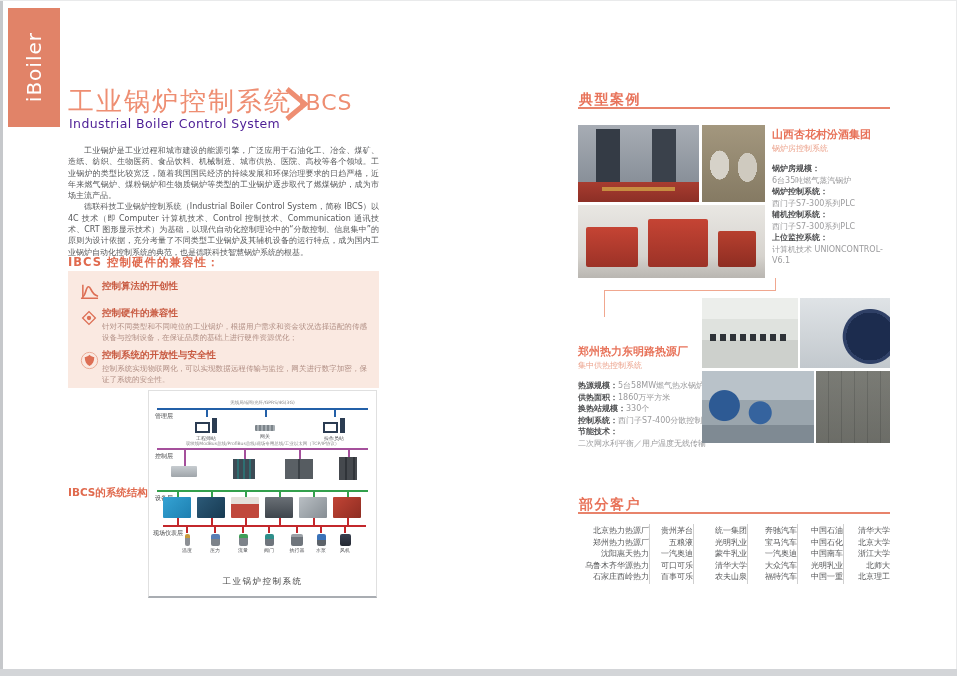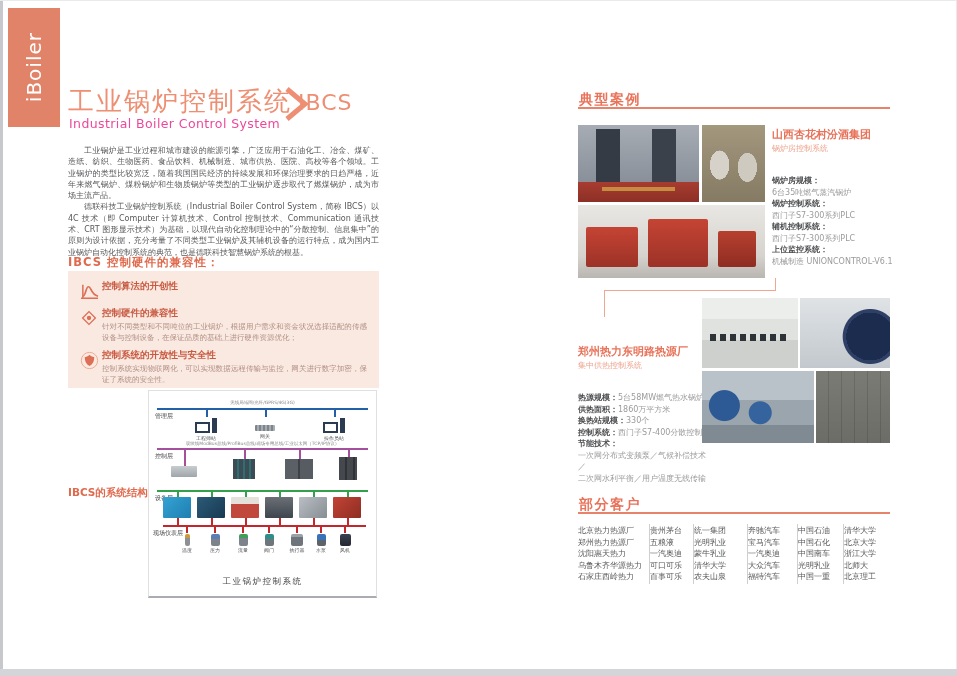--- a/index.html
+++ b/index.html
@@ -16,21 +16,21 @@
   .edge-bottom{left:0;top:669px;width:957px;height:7px;background:#d3d5d8;}
 
   
   .tab{left:8px;top:8px;width:52px;height:119px;background:#E18368;display:flex;align-items:center;justify-content:center;}
   .tab span{writing-mode:vertical-rl;transform:rotate(180deg);color:#fff;font-size:20px;letter-spacing:1px;}
 
   
   .page-title{left:68px;top:84px;color:#EE8E72;font-size:26px;letter-spacing:2px;white-space:nowrap;}
   .page-title .abbr{font-size:22px;letter-spacing:1px;margin-left:6px;}
   .title-chevron{left:284px;top:85px;}
-  .subtitle{left:69px;top:116px;font-size:12.5px;color:#ec4899;letter-spacing:0.4px;}
+  .subtitle{left:69px;top:116px;font-size:12.5px;color:#4c1d95;letter-spacing:0.4px;}
 
   
   .intro{left:68px;top:145px;width:311px;font-size:8px;line-height:11.3px;color:#57585A;text-align:justify;}
   .intro p{margin:0;text-indent:2em;}
 
   
   .feat-heading{left:68px;top:255px;font-size:11.5px;font-weight:bold;color:#E06A4E;letter-spacing:1px;}
   .features{left:68px;top:271px;width:311px;height:117px;background:#FAE9E1;box-sizing:border-box;padding:9px 12px 4px 8px;}
   .feat{display:flex;margin-bottom:6px;}
   .feat-icon{flex:0 0 26px;display:flex;justify-content:center;align-items:flex-start;padding-top:2px;}
@@ -129,34 +129,34 @@
                linear-gradient(#b9c2c9 0 40%,#9aa5ad 40% 75%,#7f8a93 75%);}
   .ph-cab{left:816px;top:371px;width:74px;height:72px;
     background:repeating-linear-gradient(90deg,#9ba1a4 0 12px,#878d90 12px 13px),
                linear-gradient(#c9c3b6,#b1aca0);background-blend-mode:multiply;}
 
   .case-text{width:124px;}
   .ct1{left:772px;top:127px;}
   .ct2{left:578px;top:344px;width:130px;}
   .case-title{font-size:11px;font-weight:bold;color:#E8735A;white-space:nowrap;}
   .case-sub{font-size:8px;color:#ECA38D;margin-top:1px;}
-  .case-details{margin-top:21px;}
+  .case-details{margin-top:9px;}
   .dlabel{font-size:8px;font-weight:bold;color:#4C4D4F;line-height:11.5px;}
   .dvalue{font-size:8px;color:#9B9B9D;line-height:11.5px;}
   .drow{font-size:8px;line-height:11.5px;white-space:nowrap;}
   .drow .dl{font-weight:bold;color:#4C4D4F;}
   .drow .dv{color:#9B9B9D;}
 
   .conn{background:#F0A78F;}
   .conn-v1{left:775px;top:278px;width:1px;height:13px;}
   .conn-h{left:604px;top:290px;width:172px;height:1px;}
   .conn-v2{left:604px;top:290px;width:1px;height:27px;}
 
   .cust-grid{left:578px;top:524px;width:312px;display:flex;}
-  .cust-col{box-sizing:border-box;text-align:left;border-right:1px solid #cfcfcf;padding:1px 0;}
+  .cust-col{box-sizing:border-box;text-align:right;border-right:1px solid #cfcfcf;padding:1px 0;}
   .cust-col:last-child{border-right:none;}
   .cc1{width:72px;}.cc2{width:44px;}.cc3{width:54px;}.cc4{width:50px;}.cc5{width:46px;}.cc6{width:46px;}
   .cust-cell{font-size:8px;color:#57585A;line-height:11.5px;white-space:nowrap;}
 </style>
 </head>
 <body>
 
 <div class="abs edge-left"></div>
 <div class="abs edge-top"></div>
 <div class="abs edge-right"></div>
@@ -356,38 +356,37 @@
   <div class="case-title">山西杏花村汾酒集团</div>
   <div class="case-sub">锅炉房控制系统</div>
   <div class="case-details">
     <div class="dlabel">锅炉房规模：</div>
     <div class="dvalue">6台35吨燃气蒸汽锅炉</div>
     <div class="dlabel">锅炉控制系统：</div>
     <div class="dvalue">西门子S7-300系列PLC</div>
     <div class="dlabel">辅机控制系统：</div>
     <div class="dvalue">西门子S7-300系列PLC</div>
     <div class="dlabel">上位监控系统：</div>
-    <div class="dvalue">机械制造 UNIONCONTROL-V6.1</div>
+    <div class="dvalue">计算机技术 UNIONCONTROL-V6.1</div>
   </div>
 </div>
 
 <div class="abs conn conn-v1"></div>
 <div class="abs conn conn-h"></div>
 <div class="abs conn conn-v2"></div>
 
 <div class="abs case-text ct2">
   <div class="case-title">郑州热力东明路热源厂</div>
   <div class="case-sub">集中供热控制系统</div>
   <div class="case-details">
     <div class="drow"><span class="dl">热源规模：</span><span class="dv">5台58MW燃气热水锅炉</span></div>
     <div class="drow"><span class="dl">供热面积：</span><span class="dv">1860万平方米</span></div>
     <div class="drow"><span class="dl">换热站规模：</span><span class="dv">330个</span></div>
     <div class="drow"><span class="dl">控制系统：</span><span class="dv">西门子S7-400分散控制系统</span></div>
     <div class="dlabel">节能技术：</div>
-    <div class="dvalue">一次网分布式变频泵／气候补偿技术／</div>
     <div class="dvalue">二次网水利平衡／用户温度无线传输</div>
   </div>
 </div>
 
 <div class="abs photo ph-cr">
     <div class="mons"></div>
   </div>
 <div class="abs photo ph-fan"></div>
 <div class="abs photo ph-hall"></div>
 <div class="abs photo ph-cab"></div>

